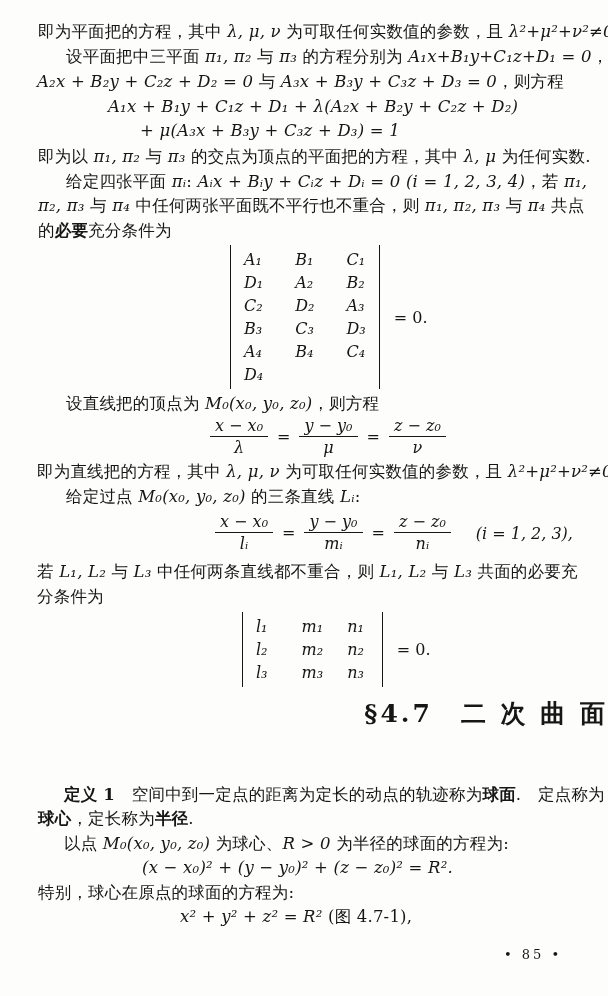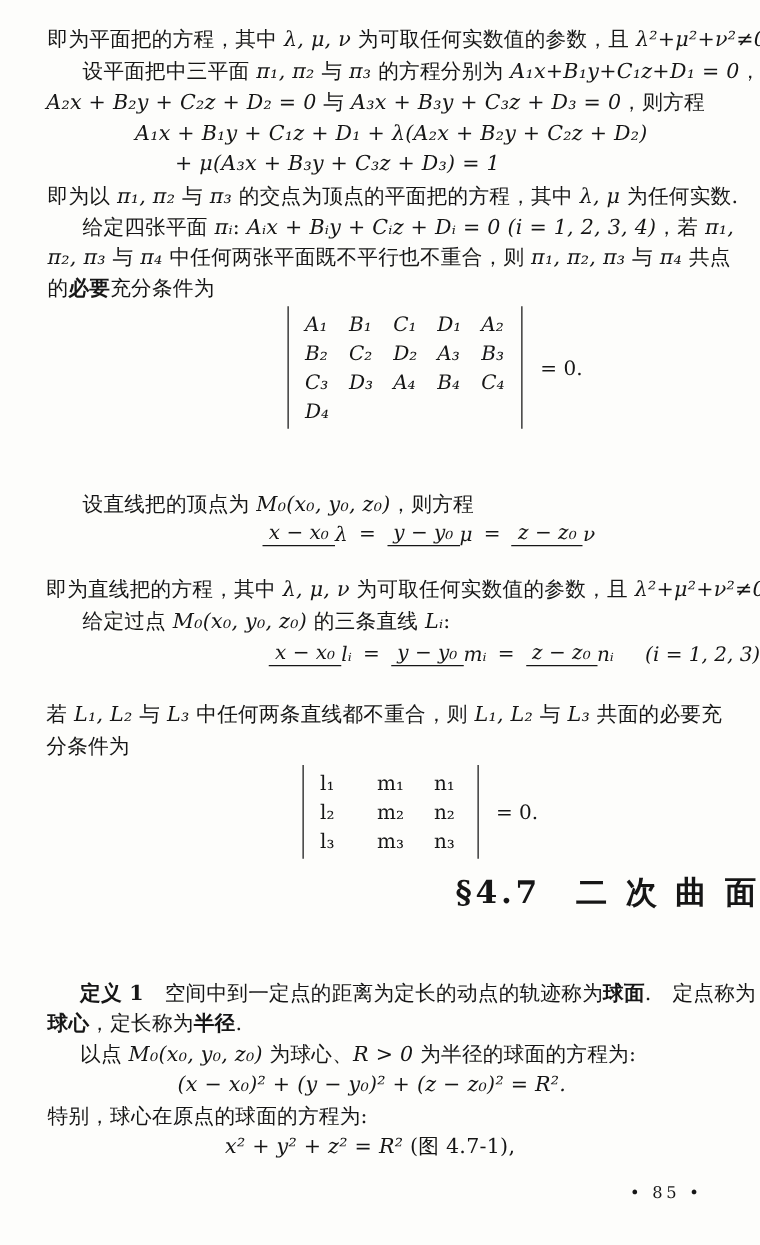--- a/index.html
+++ b/index.html
@@ -11,32 +11,32 @@
   .line{
     position:absolute;white-space:nowrap;
     font-size:16.5px;line-height:24px;letter-spacing:0.2px;
   }
   .m{font-style:italic;font-family:"DejaVu Serif","DejaVu Sans",serif;}
   .b{font-weight:bold;}
   .eqline{
     position:absolute;display:flex;align-items:center;gap:9px;
     font-size:16px;white-space:nowrap;
   }
-  .frac{display:inline-flex;flex-direction:row;align-items:center;font-style:italic;text-align:right;}
+  .frac{display:inline-flex;flex-direction:column;align-items:center;font-style:italic;text-align:right;}
   .frac .num{display:block;border-bottom:1.5px solid #161616;padding:0 5px 1px;line-height:18px;}
   .frac .den{display:block;line-height:19px;padding-top:1px;}
   .eqsign{line-height:20px;}
   .eqtail{font-style:italic;margin-left:16px;}
   .det{
     position:absolute;display:flex;align-items:center;gap:14px;
     font-size:16px;line-height:23px;
   }
   .detbody{border-left:1.7px solid #161616;border-right:1.7px solid #161616;padding:3px 13px;}
-  .grid4{display:grid;grid-template-columns:repeat(5,1fr);column-gap:16px;font-style:italic;}
-  .grid3{display:grid;grid-template-columns:repeat(3,1fr);column-gap:24px;}
+  .grid4{display:grid;grid-template-columns:repeat(3,1fr);column-gap:32px;font-style:italic;}
+  .grid3{display:grid;grid-template-columns:repeat(3,1fr);column-gap:24px;font-style:italic;}
   .detrhs{font-style:normal;}
   .h1{
     position:absolute;left:0;right:0;text-align:right;
     font-size:25px;font-weight:bold;letter-spacing:3px;white-space:nowrap;
   }
   .h2{position:absolute;font-size:21px;letter-spacing:1px;white-space:nowrap;}
   .pageno{position:absolute;font-size:13px;letter-spacing:3px;white-space:nowrap;}
 </style>
 </head>
 <body>

